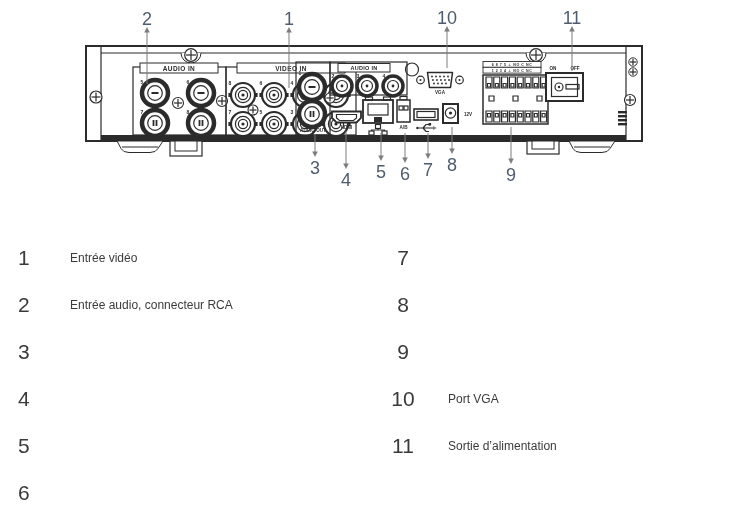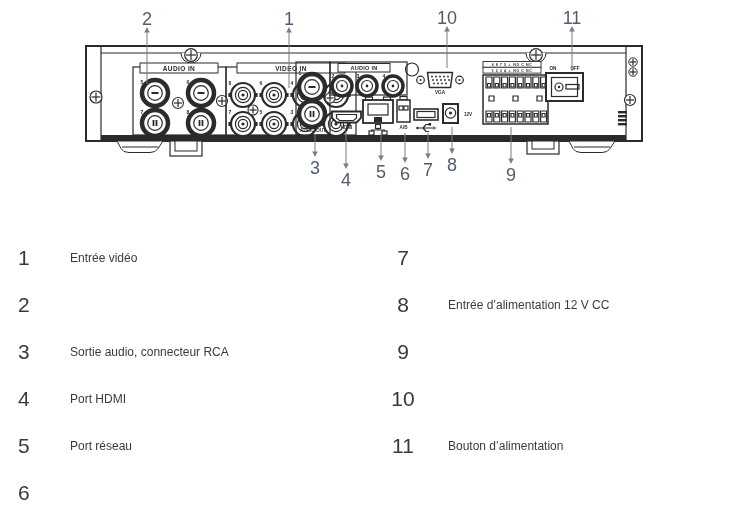--- a/index.html
+++ b/index.html
@@ -401,52 +401,50 @@
 </svg>
 
 
 <div class="legend-col legend-col-left">
   <div class="legend-row">
     <span class="legend-num">1</span>
     <span class="legend-label">Entrée vidéo</span>
   </div>
   <div class="legend-row">
     <span class="legend-num">2</span>
+    <span class="legend-label">Entrée audio, connecteur RCA</span>
   </div>
   <div class="legend-row">
     <span class="legend-num">3</span>
-    <span class="legend-label">Sortie audio, connecteur RCA</span>
   </div>
   <div class="legend-row">
     <span class="legend-num">4</span>
-    <span class="legend-label">Port HDMI</span>
   </div>
   <div class="legend-row">
     <span class="legend-num">5</span>
-    <span class="legend-label">Port réseau</span>
   </div>
   <div class="legend-row">
     <span class="legend-num">6</span>
   </div>
 </div>
 
 <div class="legend-col legend-col-right">
   <div class="legend-row">
     <span class="legend-num">7</span>
   </div>
   <div class="legend-row">
     <span class="legend-num">8</span>
-    <span class="legend-label">Entrée d’alimentation 12 V CC</span>
   </div>
   <div class="legend-row">
     <span class="legend-num">9</span>
   </div>
   <div class="legend-row">
     <span class="legend-num">10</span>
+    <span class="legend-label">Port VGA</span>
   </div>
   <div class="legend-row">
     <span class="legend-num">11</span>
-    <span class="legend-label">Bouton d’alimentation</span>
+    <span class="legend-label">Sortie d’alimentation</span>
   </div>
 </div>
 
 
 
 
 </body></html>

